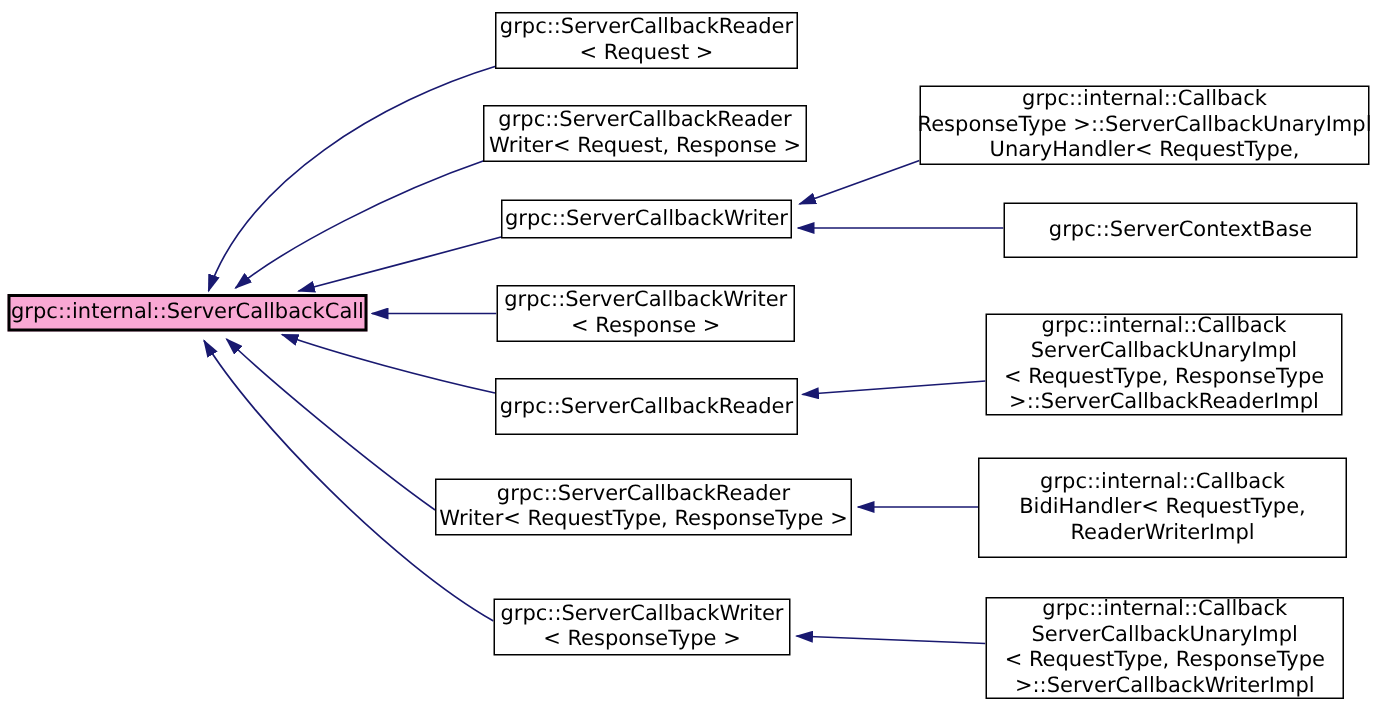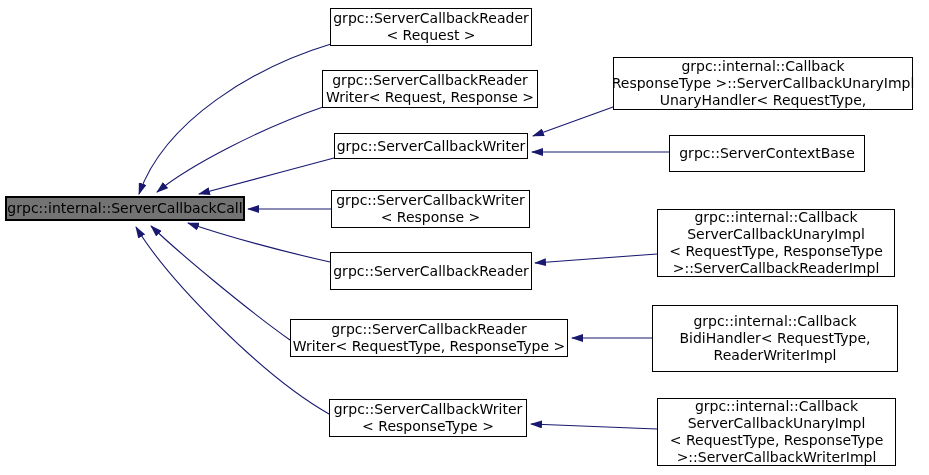--- a/index.html
+++ b/index.html
@@ -22,21 +22,21 @@
     display:flex;
     flex-direction:column;
     justify-content:center;
     align-items:center;
     text-align:center;
     white-space:nowrap;
     cursor:pointer;
   }
   .node span{display:block;}
   .node.selected{
-    background:#737373;
+    background:#f9a8d4;
     border:2px solid #000000;
     cursor:default;
   }
 </style>
 </head>
 <body>
 
 <div id="canvas">
 
   <svg id="edges" xmlns="http://www.w3.org/2000/svg" width="929" height="475" viewBox="0 0 929 475">
@@ -97,21 +97,21 @@
     <span>grpc::ServerCallbackWriter</span>
     <span>&lt; ResponseType &gt;</span>
   </div>
 
   <div class="node" style="left:613px;top:57px;width:300px;height:53px;">
     <span>grpc::internal::Callback</span>
     <span> ResponseType &gt;::ServerCallbackUnaryImpl</span>
     <span>UnaryHandler&lt; RequestType,</span>
   </div>
 
-  <div class="node" style="left:669px;top:135px;width:196px;height:37px;">
+  <div class="node" style="left:669px;top:135px;width:236px;height:37px;">
     <span>grpc::ServerContextBase</span>
   </div>
 
   <div class="node" style="left:657px;top:209px;width:238px;height:68px;">
     <span>grpc::internal::Callback</span>
     <span>ServerCallbackUnaryImpl</span>
     <span>&lt; RequestType, ResponseType</span>
     <span> &gt;::ServerCallbackReaderImpl</span>
   </div>
 

